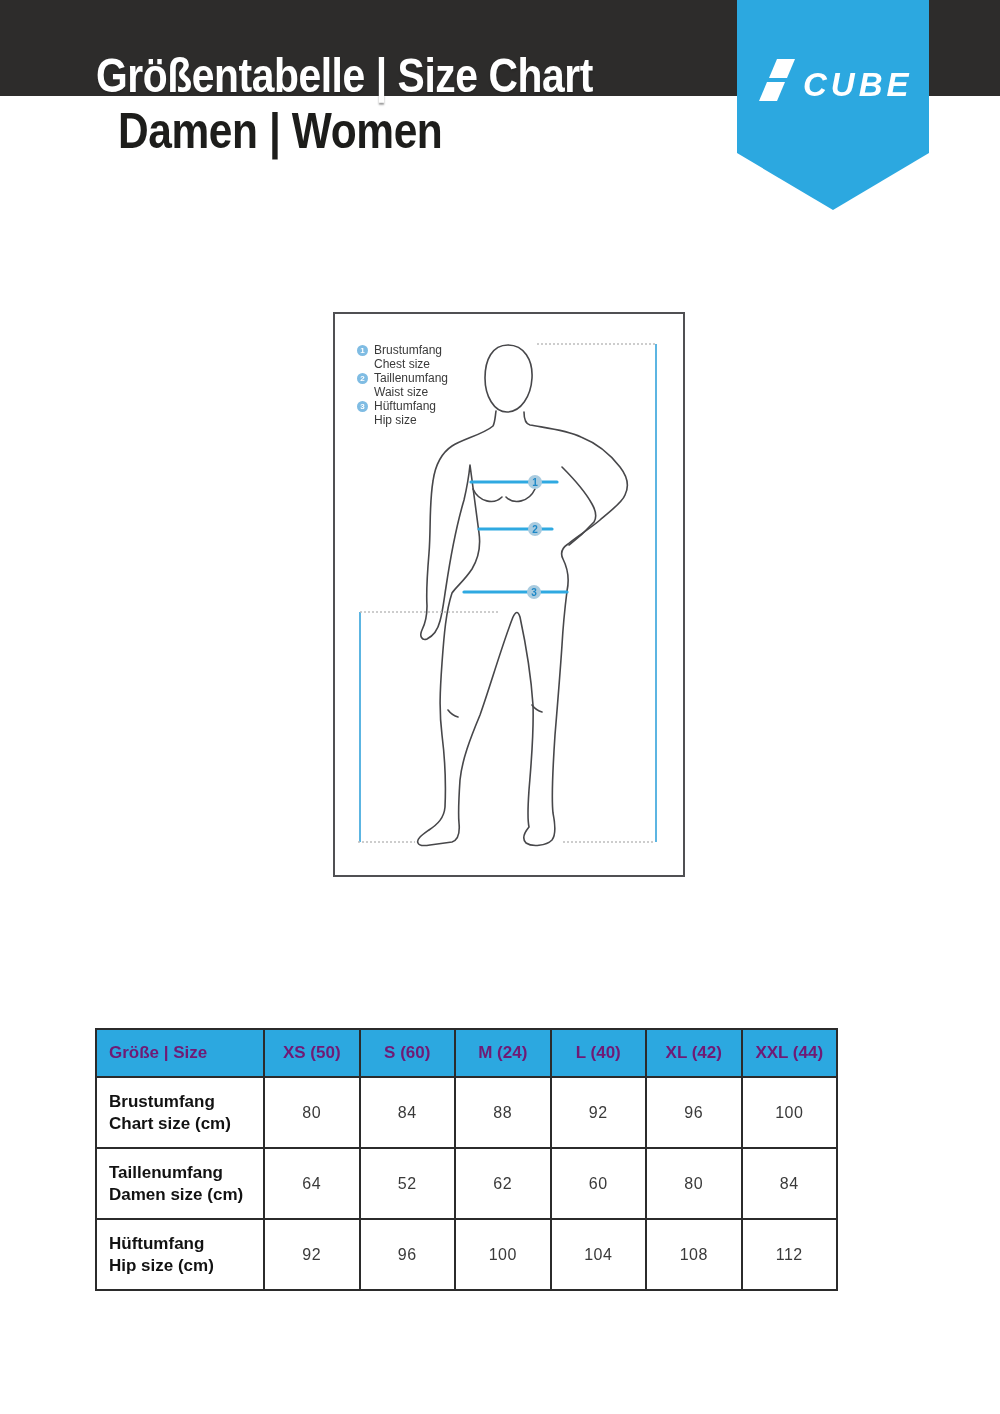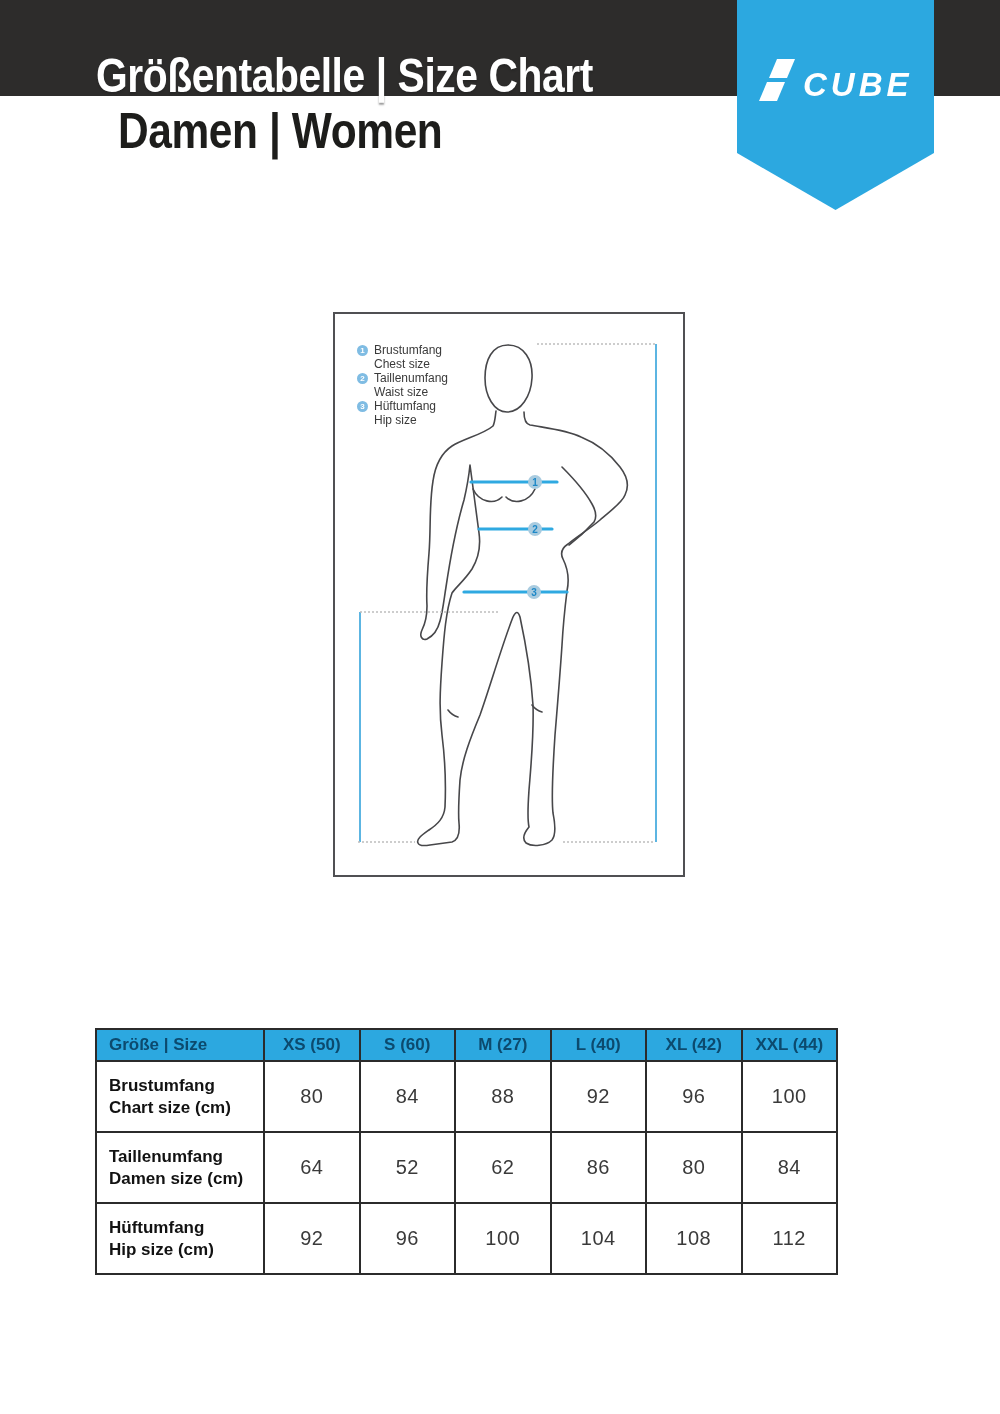--- a/index.html
+++ b/index.html
@@ -19,23 +19,24 @@
     transform:scaleX(0.85);transform-origin:left top;
     text-shadow:0 2px 2px rgba(30,30,30,0.45);
   }
   .subtitle{
     position:absolute;left:118px;top:106px;
     font-size:50px;font-weight:bold;color:var(--text_dark,#1D1D1B);line-height:1;
     letter-spacing:-0.5px;white-space:nowrap;
     transform:scaleX(0.85);transform-origin:left top;
   }
   .ribbon{
-    position:absolute;left:737px;top:0;width:197px;height:210px;
+    position:absolute;left:737px;top:0;width:176px;height:210px;
     background:var(--accent,#2CA8E0);
     clip-path:polygon(0 0,100% 0,100% 72.9%,50% 100%,0 72.9%);
+    padding-left:16px;
   }
   .ribbon svg{position:absolute;left:14px;top:56px;}
   
   .figure-box{
     position:absolute;left:333px;top:312px;width:348px;height:561px;
     border:2px solid #505053;background:#fff;
   }
   .legend{
     position:absolute;left:20px;top:29px;
   }
@@ -47,31 +48,31 @@
     margin:2px 6px 0 2px;
   }
   .legend-text{font-size:12px;line-height:14px;color:var(--value_gray,#3A3A3A);}
   
   .size-table{
     position:absolute;left:95px;top:1028px;width:741px;
     border-collapse:collapse;table-layout:fixed;
   }
   .size-table th,.size-table td{border:2px solid var(--table_border,#2B2B2B);}
   .size-table th{
-    background:var(--accent,#2CA8E0);color:#0c4a6e;
-    font-size:17px;font-weight:bold;height:30px;text-align:center;padding:0;
+    background:var(--accent,#2CA8E0);color:#701a75;
+    font-size:17px;font-weight:bold;height:30px;text-align:center;padding:8px;
   }
   .size-table th.first{text-align:left;padding-left:12px;}
   .size-table td{height:67px;}
   .size-table td.label{
     text-align:left;padding-left:12px;font-size:17px;font-weight:bold;
     color:#121212;line-height:22px;
   }
   .size-table td.val{
-    text-align:center;font-size:20px;color:var(--value_gray,#3A3A3A);
+    text-align:center;font-size:16px;color:var(--value_gray,#3A3A3A);
     letter-spacing:0.5px;
     margin-left:34px;
   }
 </style>
 </head>
 <body>
 
 <div class="page">
 
   <div class="band"></div>
@@ -212,21 +213,21 @@
         <col style="width:95.5px">
       <col style="width:95.5px">
         <col style="width:95.5px">
         <col style="width:95.5px">
     </colgroup>
     <tbody>
         <tr>
       <th class="first">Größe | Size</th>
       <th>XS (50)</th>
       <th>S (60)</th>
-      <th>M (27)</th>
+      <th>M (24)</th>
       <th>L (40)</th>
       <th>XL (42)</th>
       <th>XXL (44)</th>
     </tr>
     <tr>
       <td class="label">
         <div>Brustumfang</div>
         <div>Chart size (cm)</div>
       </td>
       <td class="val">80</td>
@@ -237,21 +238,21 @@
       <td class="val">100</td>
     </tr>
     <tr>
       <td class="label">
         <div>Taillenumfang</div>
         <div>Damen size (cm)</div>
       </td>
       <td class="val">64</td>
       <td class="val">52</td>
       <td class="val">62</td>
-      <td class="val">86</td>
+      <td class="val">60</td>
       <td class="val">80</td>
       <td class="val">84</td>
     </tr>
     <tr>
       <td class="label">
         <div>Hüftumfang</div>
         <div>Hip size (cm)</div>
       </td>
       <td class="val">92</td>
       <td class="val">96</td>

